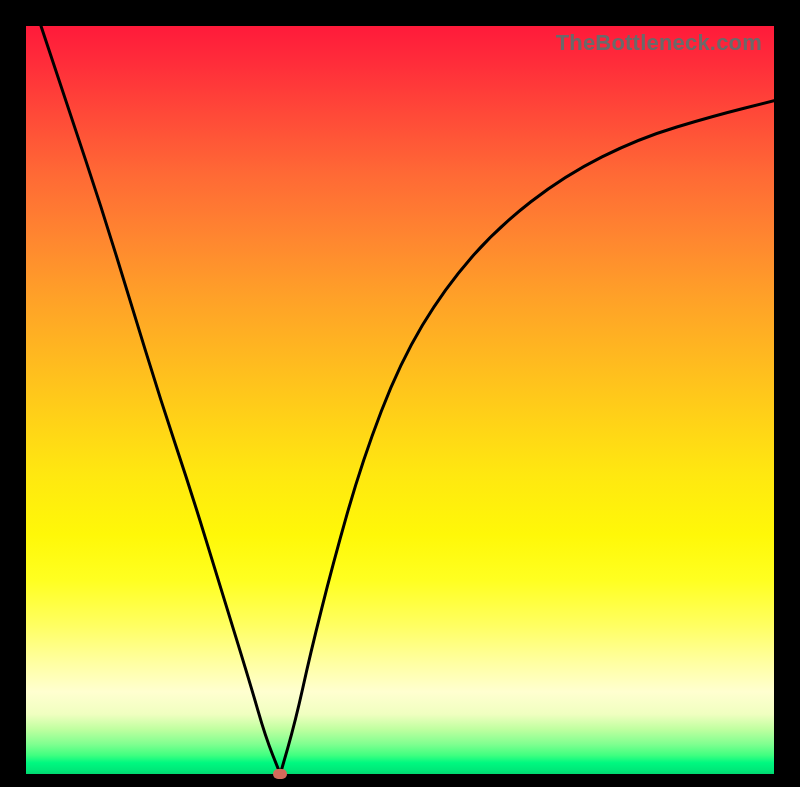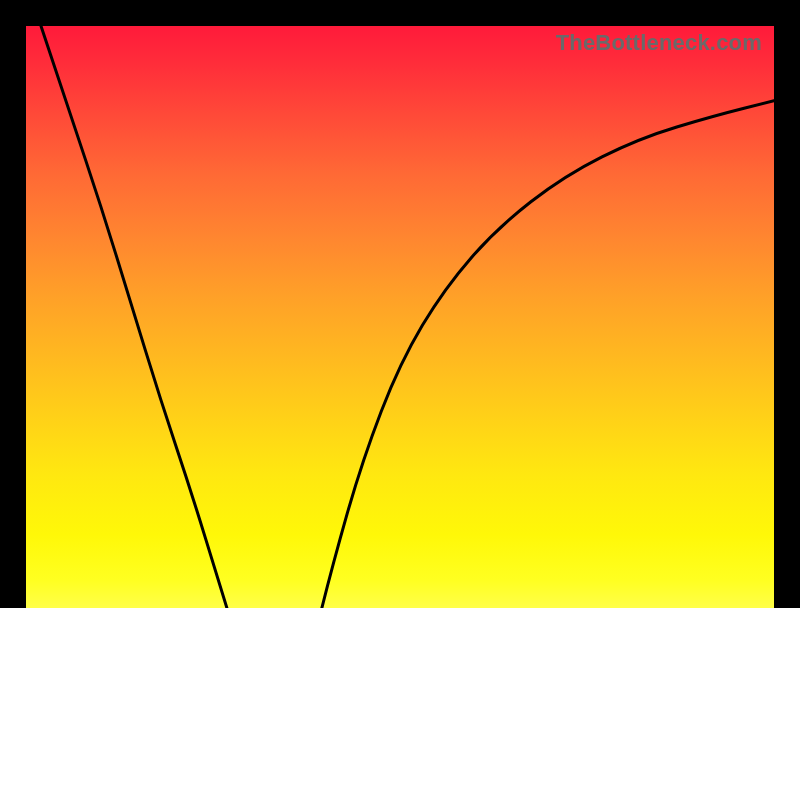--- a/index.html
+++ b/index.html
@@ -3,21 +3,21 @@
 <meta charset="utf-8">
 <style>
   body {
     margin: 0;
     padding: 0;
     background: #ffffff;
     font-family: Arial, sans-serif;
   }
   .chart-container {
     width: 800px;
-    height: 608px;
+    height: 787px;
     position: relative;
     background: #000000;
   }
   .plot-area {
     position: absolute;
     left: 26px;
     top: 26px;
     width: 748px;
     height: 748px;
     background: linear-gradient(to bottom,

